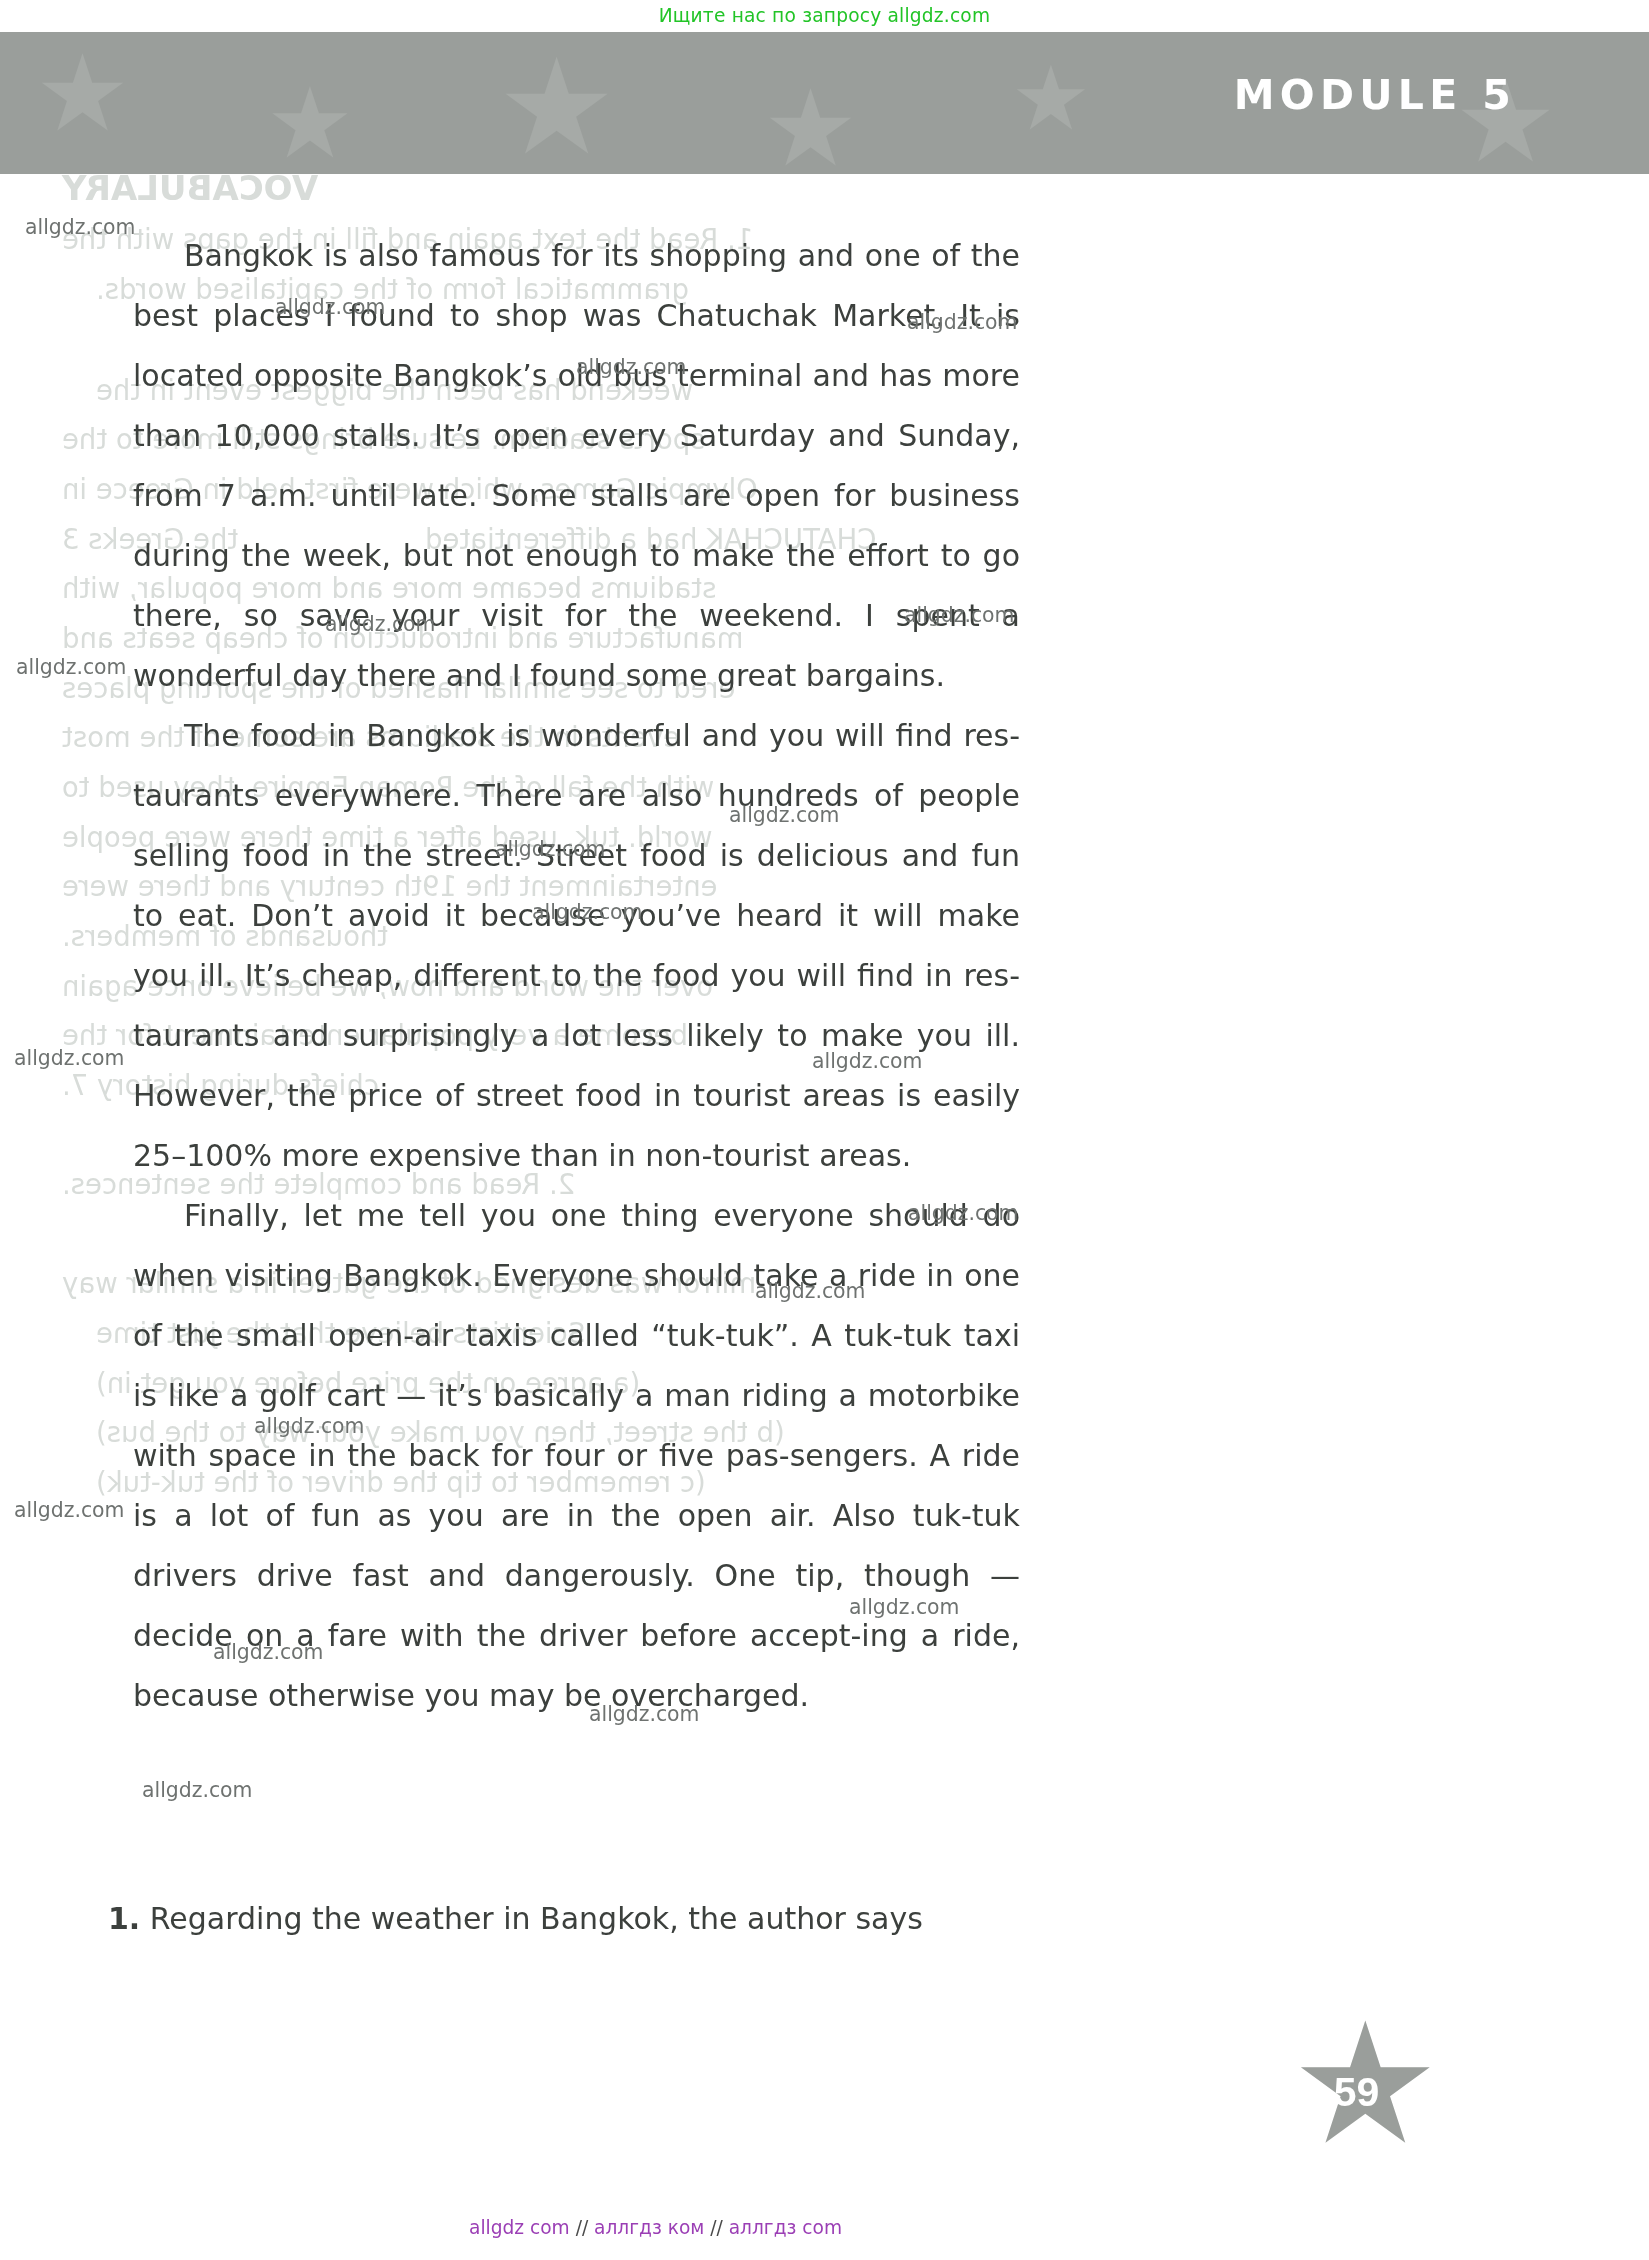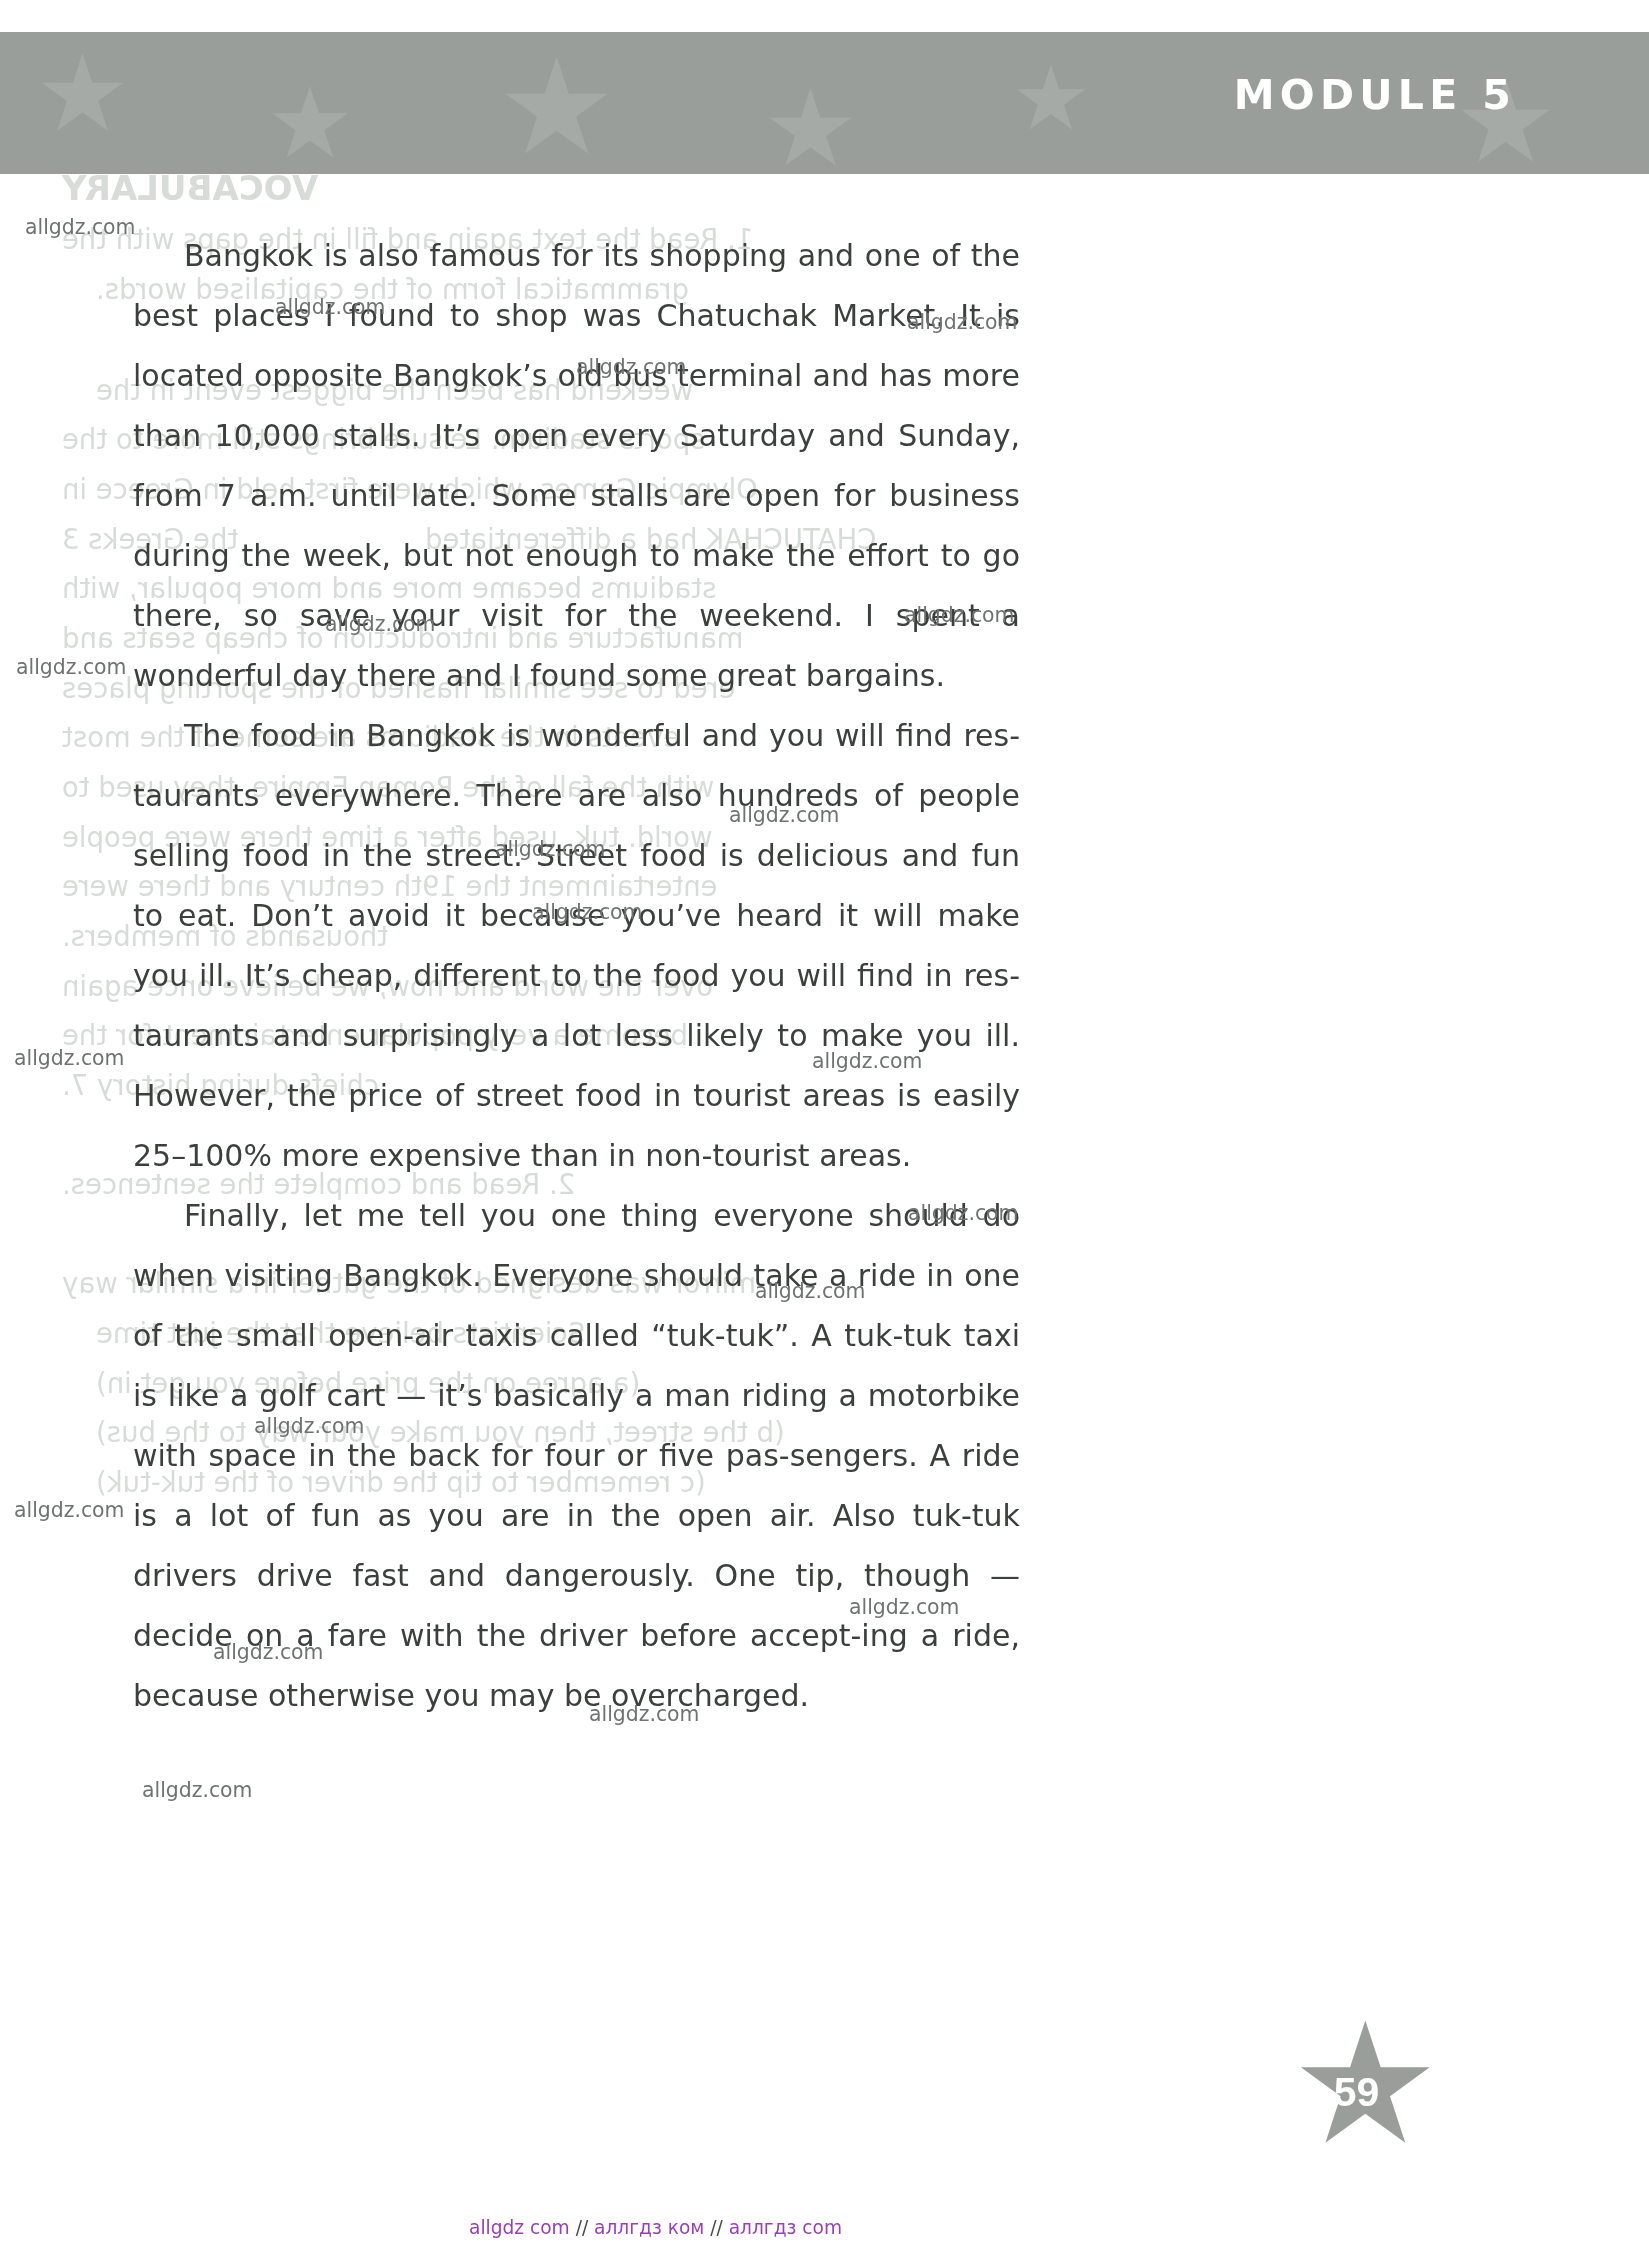--- a/index.html
+++ b/index.html
@@ -165,20 +165,21 @@
     color: #6e7270;
     font-family: "DejaVu Sans", sans-serif;
     white-space: nowrap;
   }
 </style>
 </head>
 <body>
 
 <div id="page">
 
+  <div class="top-promo">Ищите нас по запросу allgdz.com</div>
 
   <div class="header-band">
     <span class="star s1">★</span>
     <span class="star s2">★</span>
     <span class="star s3">★</span>
     <span class="star s4">★</span>
     <span class="star s5">★</span>
     <span class="star s6">★</span>
     <div class="module-title">MODULE 5</div>
   </div>
@@ -211,20 +212,24 @@
       <div class="ghost" style="left: 372px; top: 355px;">CHATUCHAK had a differentiated</div>
     </div>
 
   <div class="article">
     <p>Bangkok is also famous for its shopping and one of the best places I found to shop was Chatuchak Market. It is located opposite Bangkok’s old bus terminal and has more than 10,000 stalls. It’s open every Saturday and Sunday, from 7 a.m. until late. Some stalls are open for business during the week, but not enough to make the effort to go there, so save your visit for the weekend. I spent a wonderful day there and I found some great bargains.</p>
     <p class="tight">The food in Bangkok is wonderful and you will find res-taurants everywhere. There are also hundreds of people selling food in the street. Street food is delicious and fun to eat. Don’t avoid it because you’ve heard it will make you ill. It’s cheap, different to the food you will find in res-taurants and surprisingly a lot less likely to make you ill. However, the price of street food in tourist areas is easily 25–100% more expensive than in non-tourist areas.</p>
     <p class="tight">Finally, let me tell you one thing everyone should do when visiting Bangkok. Everyone should take a ride in one of the small open-air taxis called “tuk-tuk”. A tuk-tuk taxi is like a golf cart — it’s basically a man riding a motorbike with space in the back for four or five pas-sengers. A ride is a lot of fun as you are in the open air. Also tuk-tuk drivers drive fast and dangerously. One tip, though — decide on a fare with the driver before accept-ing a ride, because otherwise you may be overcharged.</p>
   </div>
 
   <div class="exercise">
+    <div>
+      <span class="num">1.</span>
+      <span>Regarding the weather in Bangkok, the author says</span>
+    </div>
   </div>
 
   <div class="page-star">
     <span class="glyph">★</span>
     <span class="num">59</span>
   </div>
 
   <div class="footer">
     <span>allgdz com</span>
     <span class="sep">//</span>

